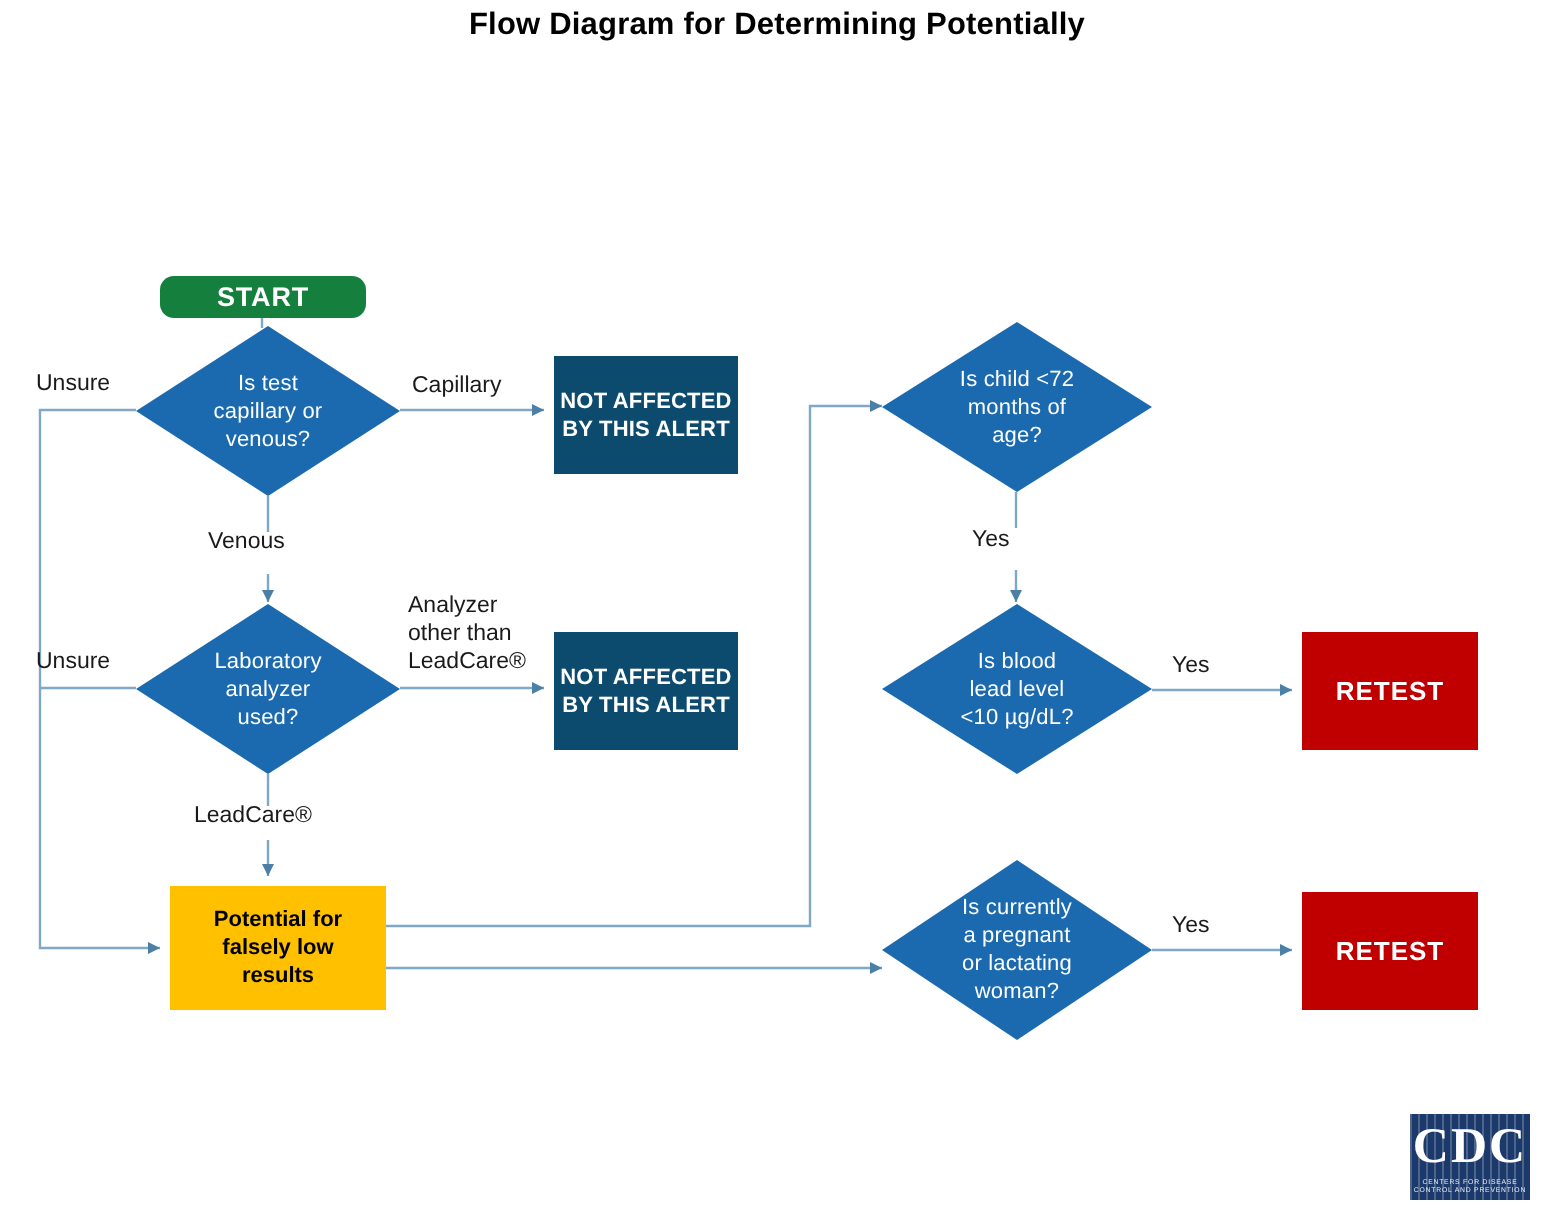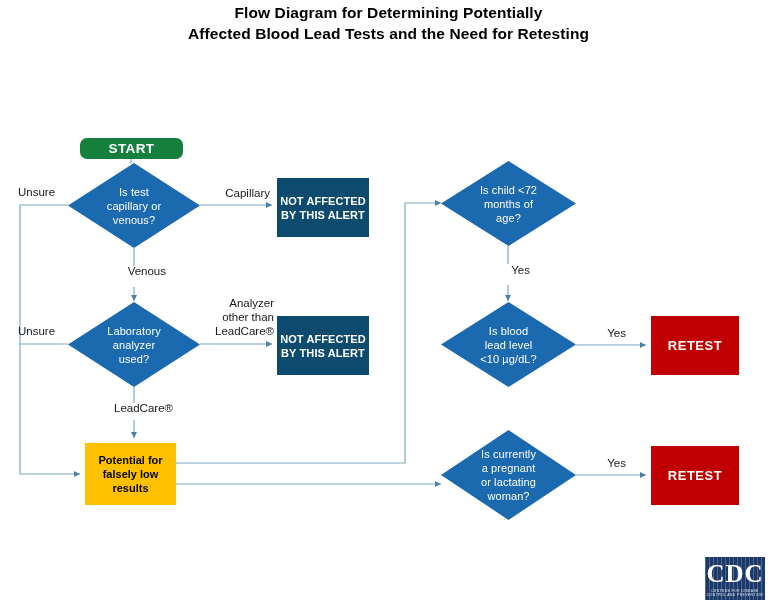--- a/index.html
+++ b/index.html
@@ -67,21 +67,21 @@
     text-align:center;letter-spacing:.1px;
     pointer-events:none;
   }
 
   
   .elabel{
     position:absolute;
     font-size:11.5px;line-height:14px;color:#1a1a1a;
     white-space:pre-line;
   }
-  .elabel.ctr{text-align:right;}
+  .elabel.ctr{text-align:left;}
   .elabel.lft{text-align:left;}
 
   
   .cdc{position:absolute;}
   .cdc .plate{
     position:absolute;left:0;top:0;width:100%;height:100%;
     background:#1B3A6B;
     background-image:repeating-linear-gradient(90deg,
        rgba(255,255,255,.22) 0 1px, rgba(255,255,255,0) 1px 4px);
   }
@@ -98,21 +98,20 @@
     white-space:pre-line;
   }
 </style>
 </head>
 <body>
 
 <div id="stage">
 
   <div class="title">
     <div>Flow Diagram for Determining Potentially</div>
-    <div>Affected Blood Lead Tests and the Need for Retesting</div>
   </div>
 
   <svg id="wires" viewBox="0 0 777 610" xmlns="http://www.w3.org/2000/svg">
     <defs>
       <marker id="ar" markerWidth="7" markerHeight="7" refX="6" refY="3" orient="auto" markerUnits="userSpaceOnUse">
         <path d="M0,0 L6,3 L0,6 z" fill="#4B7FA5"></path>
       </marker>
     </defs>
     <g fill="none" stroke="#7FA8C6" stroke-width="1.2">
 
@@ -166,21 +165,21 @@
     <div class="dlabel" style="white-space:pre-line;">Laboratory
 analyzer
 used?</div>
   </div>
 
   <div class="node rectbox" style="left:277px;top:316px;width:92px;height:59px;">
     <span style="white-space:pre-line;">NOT AFFECTED
 BY THIS ALERT</span>
   </div>
 
-  <div class="node yellowbox" style="left:85px;top:443px;width:91px;height:62px;">
+  <div class="node yellowbox" style="left:85px;top:443px;width:108px;height:62px;">
     <span style="white-space:pre-line;">Potential for
 falsely low
 results</span>
   </div>
 
   <div class="diamond" style="left:441px;top:161px;width:135px;height:85px;">
     <div class="shape"></div>
     <div class="dlabel" style="white-space:pre-line;">Is child &lt;72
 months of
 age?</div>

